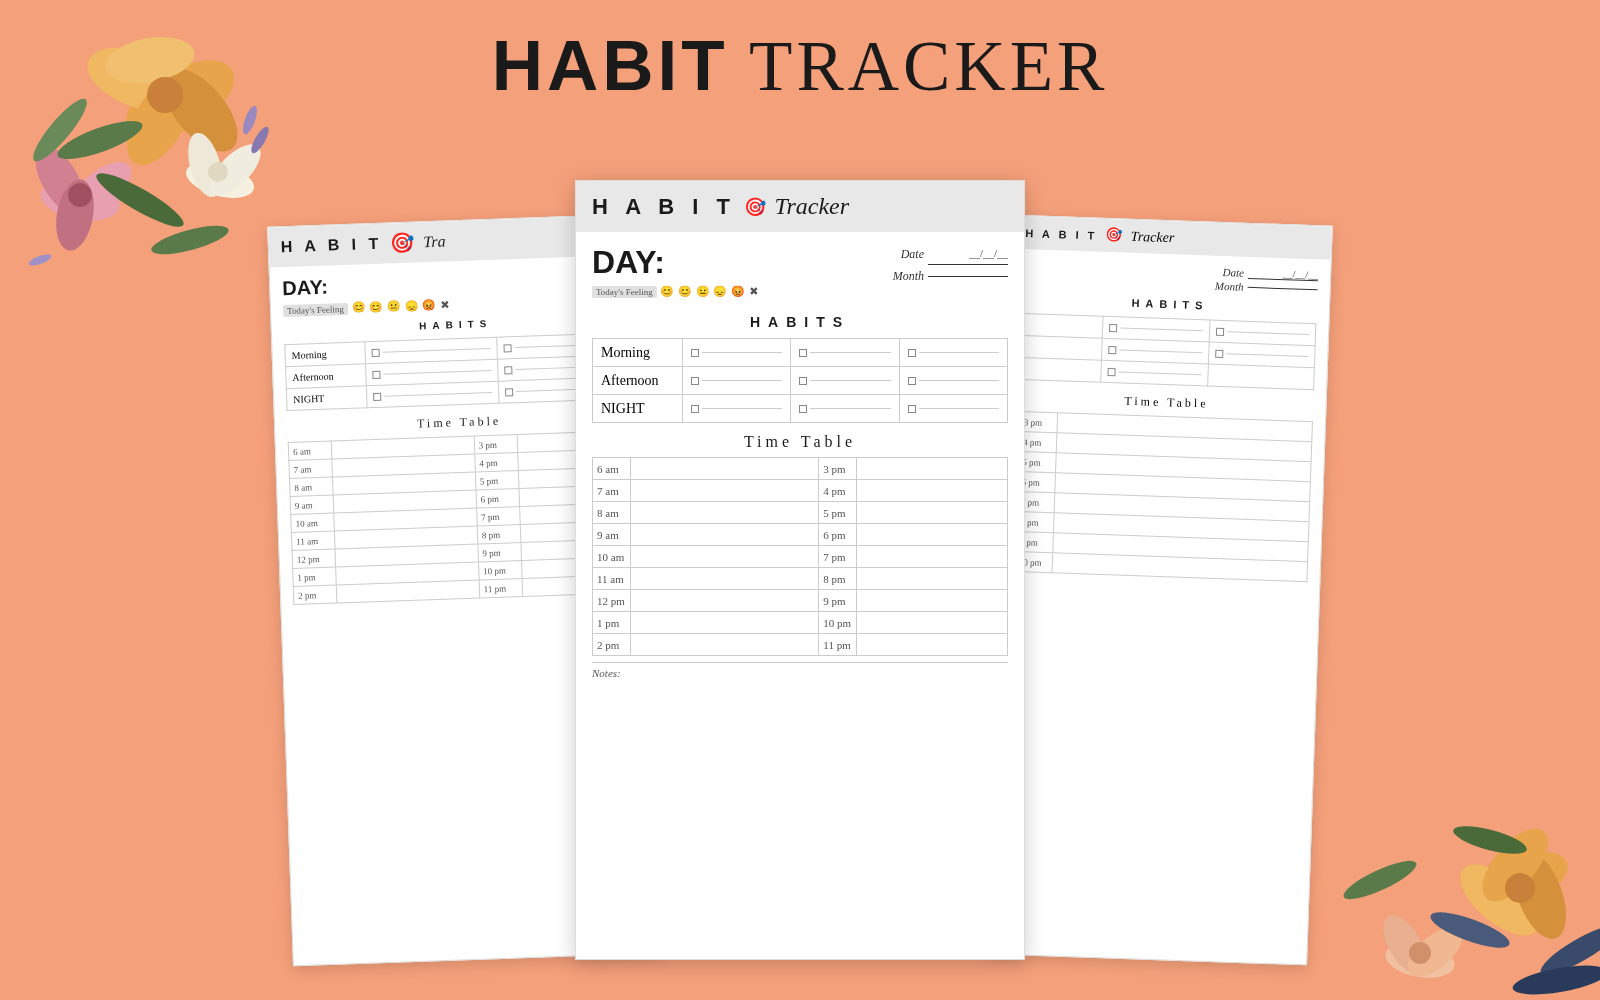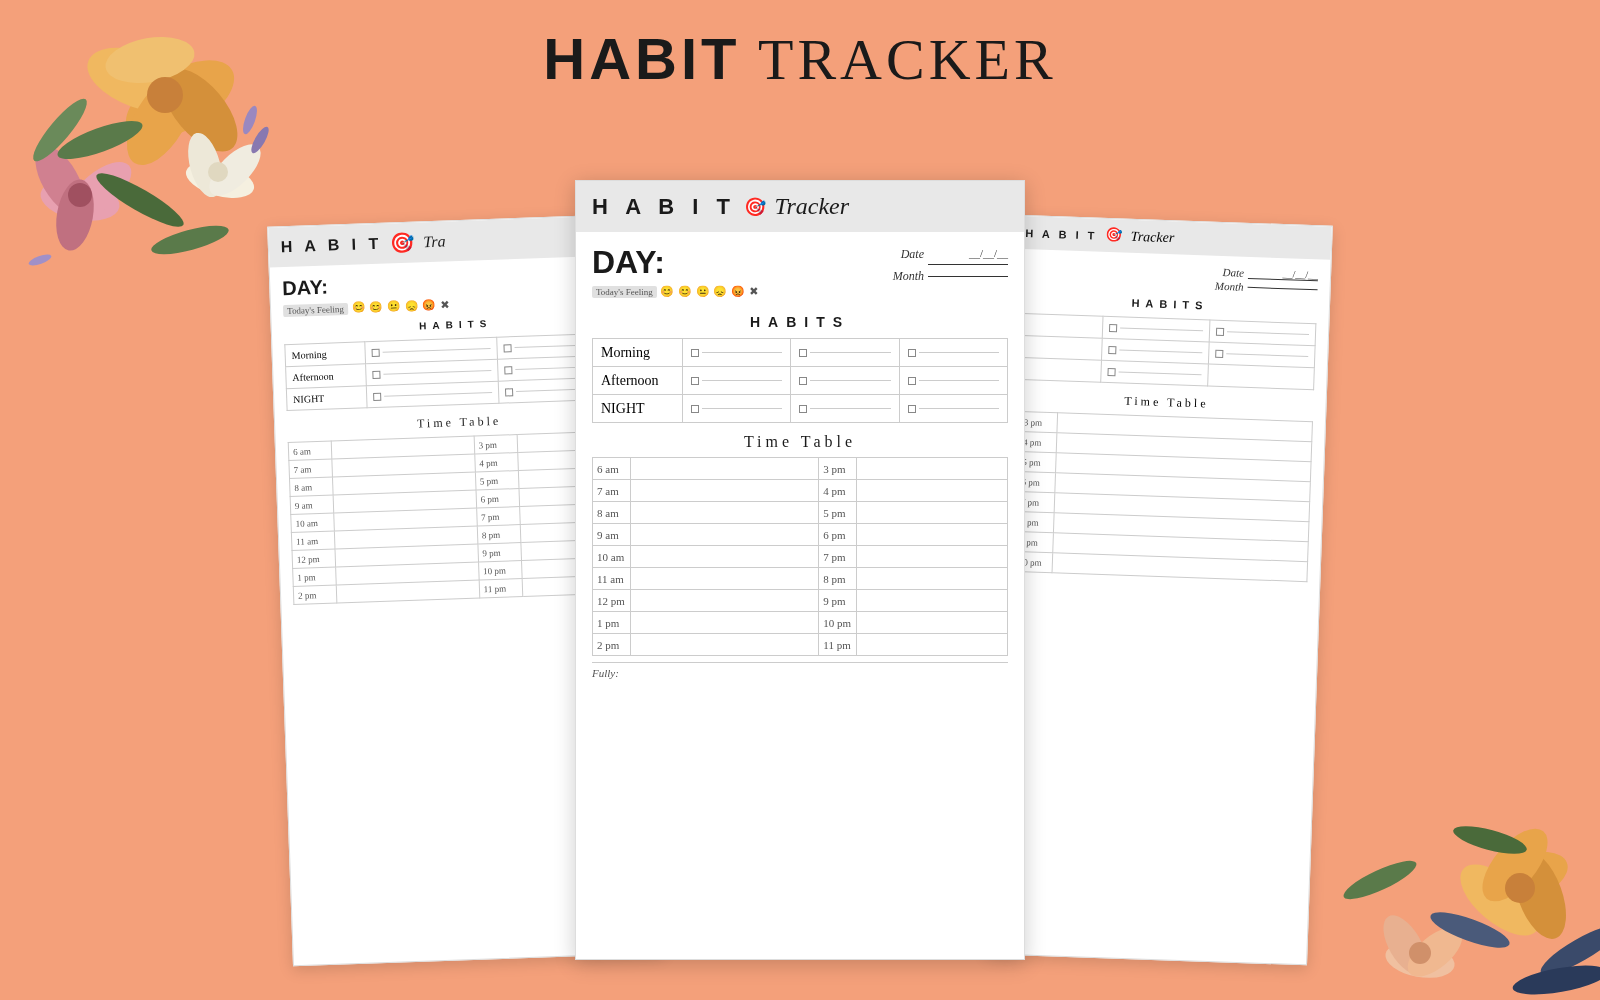--- a/index.html
+++ b/index.html
@@ -36,21 +36,21 @@
 
     
     .main-header {
       text-align: center;
       padding-top: 30px;
       position: relative;
       z-index: 5;
     }
 
     .main-title {
-      font-size: 58px;
+      font-size: 71px;
       font-weight: 900;
       letter-spacing: 4px;
       color: #1a1a1a;
       font-family: 'Arial Black', sans-serif;
       line-height: 1;
     }
 
     .main-title .habit-bold {
       font-weight: 900;
     }
@@ -707,21 +707,21 @@
               <td></td>
             </tr>
         <tr>
               <td class="time-label" style="font-size:11px;">2 pm</td>
               <td class="time-content"></td>
               <td class="time-label" style="font-size:11px;">11 pm</td>
               <td></td>
             </tr>
       </tbody>
         </table>
-      <div class="notes-label">Fully:</div>
+      <div class="notes-label">Notes:</div>
     </div>
   </div>
 
   <div class="paper paper-right paper-small">
     <div class="paper-header-band">
       <span style="font-size:11px;font-family:Arial;letter-spacing:3px;font-weight:400;color:#1a1a1a;">
         <span style="font-weight:800;">H A B I T</span>
       </span>
       <span class="heart-icon" style="font-size:14px;">🎯</span>
       <span style="font-family:Georgia;font-size:14px;font-style:italic;">Tracker</span>

